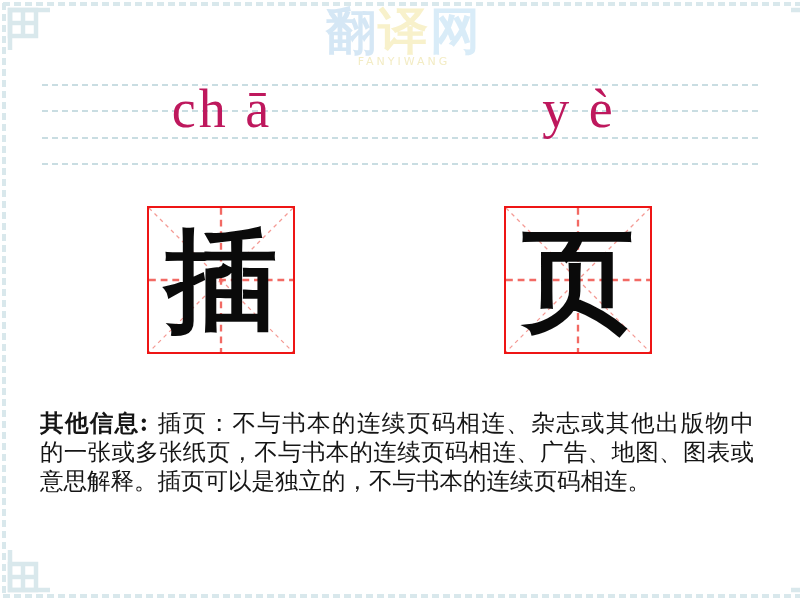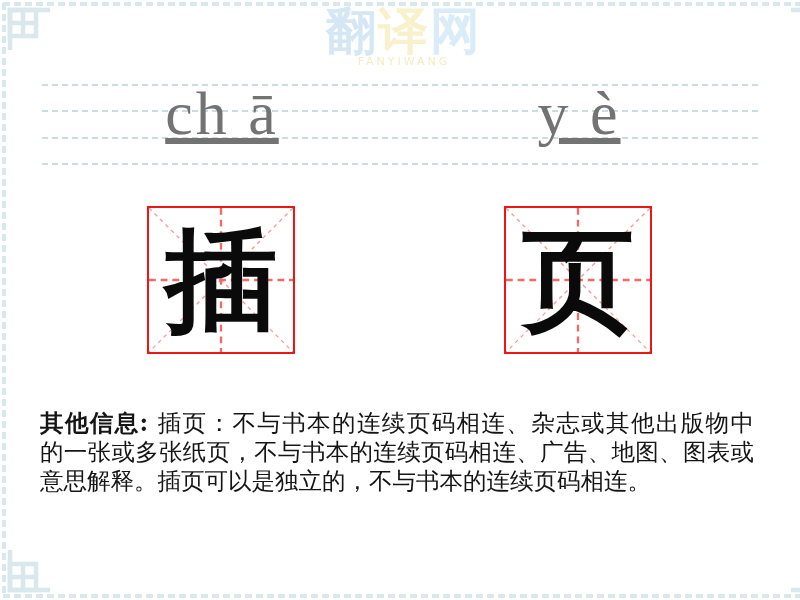--- a/index.html
+++ b/index.html
@@ -57,22 +57,22 @@
   .pline {
     position: absolute; left: 42px; width: 716px; height: 0;
     border-top: 2px dashed #c9dde2;
   }
 
   
   .pinyin {
     position: absolute; top: 82px;
     transform: translateX(-50%);
     font-family: "Liberation Serif", serif;
-    font-size: 62px; line-height: 1; color: #737373;
-    letter-spacing: 3px; white-space: pre; text-decoration: underline;
+    font-size: 54px; line-height: 1; color: #be185d;
+    letter-spacing: 3px; white-space: pre;
   }
   .pinyin.s0 { left: 222px; }
   .pinyin.s1 { left: 579px; }
 
   
   .mizige {
     position: absolute; width: 148px; height: 148px;
     border: 2px solid #ee1515; background: #ffffff; box-sizing: border-box;
   }
   .mizige.b0 { left: 147px; top: 206px; }

